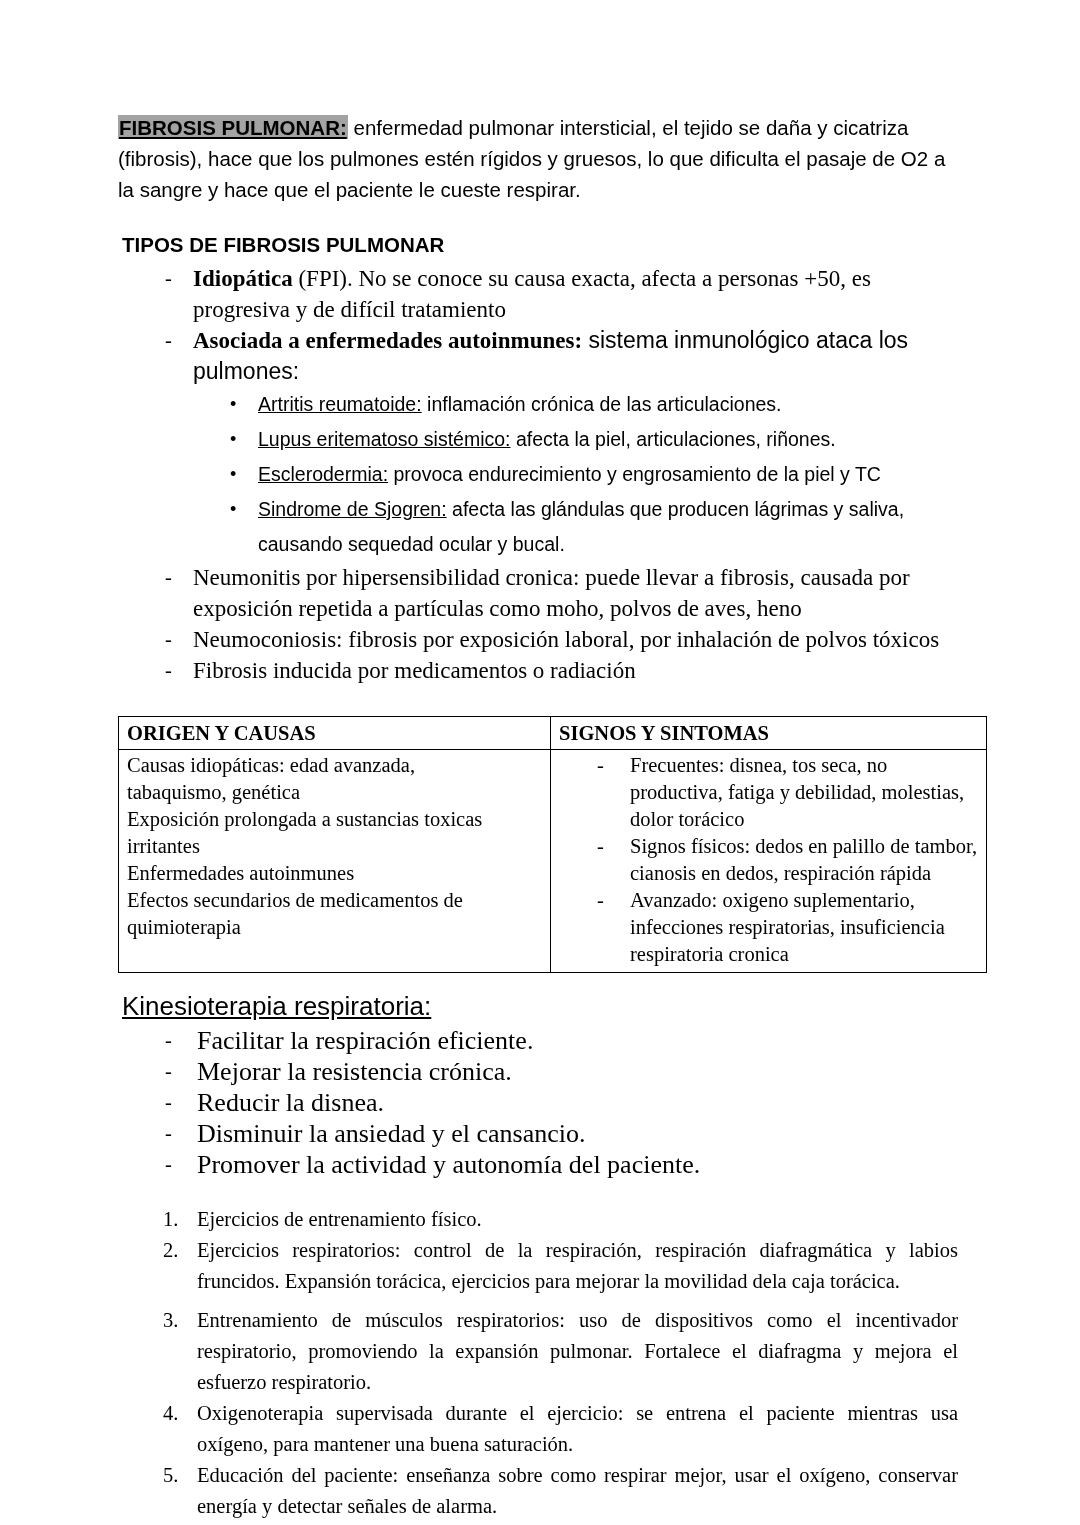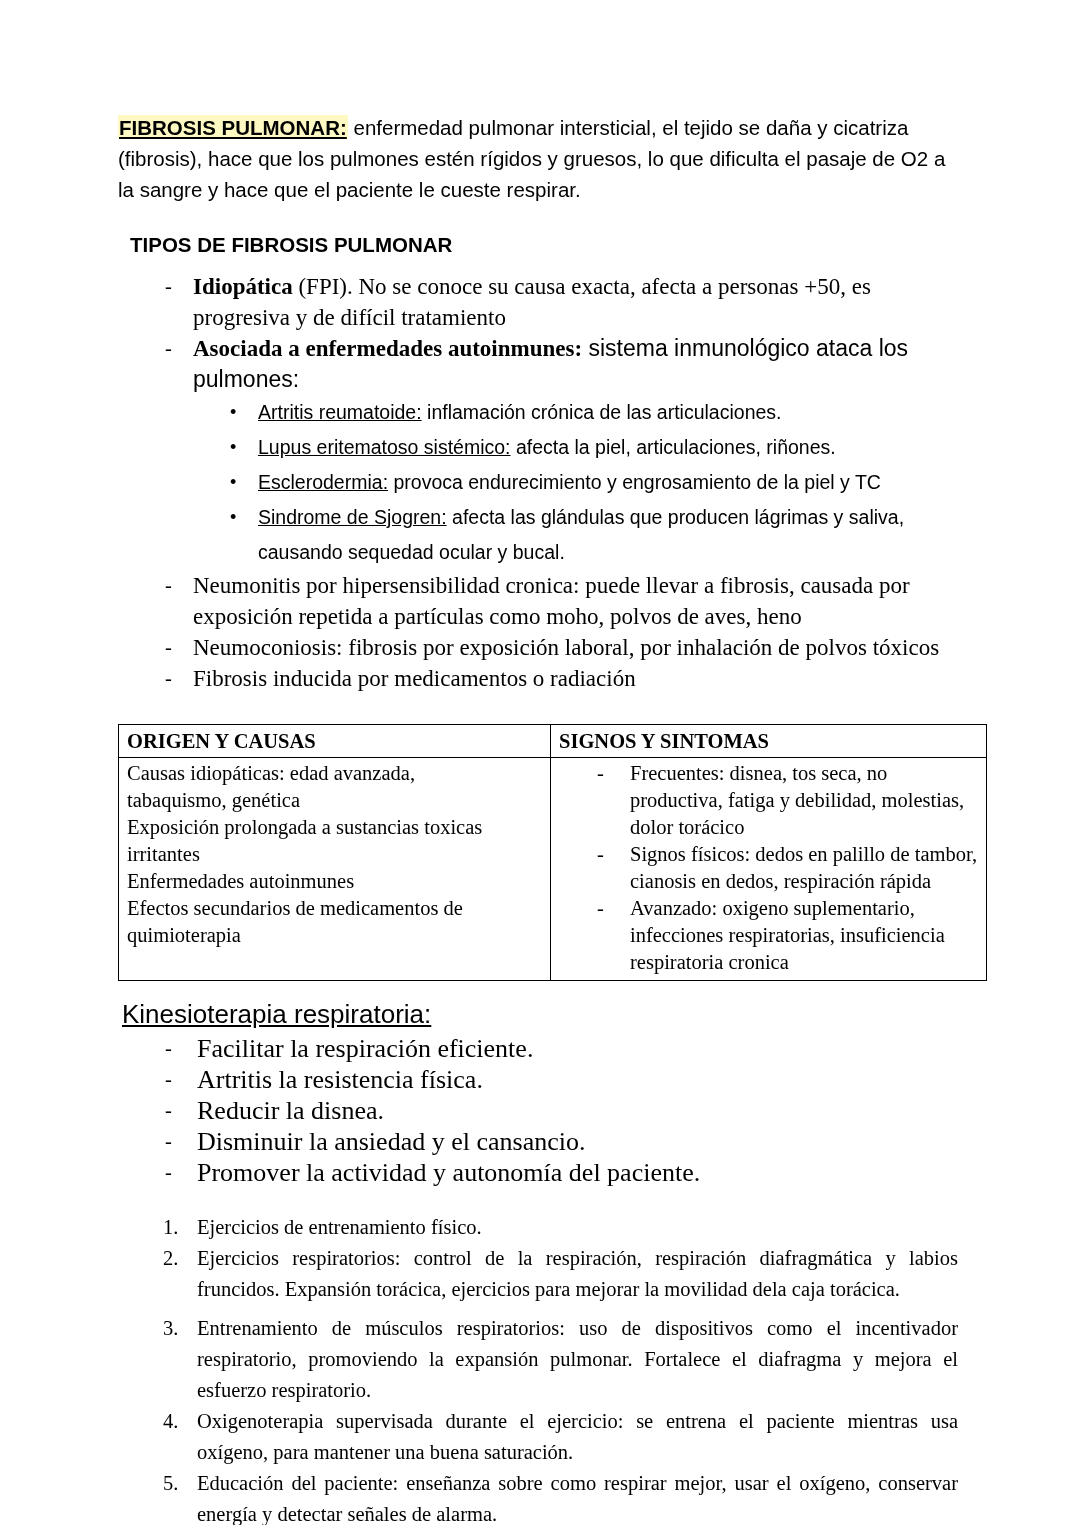--- a/index.html
+++ b/index.html
@@ -37,33 +37,33 @@
 
   
   .intro {
     font-family: "Liberation Sans", "DejaVu Sans", sans-serif;
     font-size: 20.5px;
     line-height: 31px;
     margin: 0 0 26px 0;
     width: 832px;
   }
   .hl {
-    background: #fef9c3;
+    background: #a3a3a3;
     font-weight: bold;
     text-decoration: underline;
     padding: 1px 1px 0 1px;
   }
 
   
   .h-sans {
     font-family: "Liberation Sans", "DejaVu Sans", sans-serif;
     font-weight: bold;
     font-size: 20.5px;
     line-height: 28px;
-    margin: 12px;
+    margin: 4px;
   }
   .sub-underline {
     font-family: "Liberation Sans", "DejaVu Sans", sans-serif;
     font-size: 26px;
     line-height: 30px;
     margin: 4px;
   }
 
   
   .row {
@@ -273,21 +273,21 @@
     <div class="gap-14"></div>
     <div class="sub-underline"><span class="u">Kinesioterapia respiratoria:</span></div>
 
     <div class="lvl-t">
       <div class="row">
         <span class="marker">-</span>
         <span class="txt">Facilitar la respiración eficiente.</span>
       </div>
       <div class="row">
         <span class="marker">-</span>
-        <span class="txt">Artritis la resistencia física.</span>
+        <span class="txt">Mejorar la resistencia crónica.</span>
       </div>
       <div class="row">
         <span class="marker">-</span>
         <span class="txt">Reducir la disnea.</span>
       </div>
       <div class="row">
         <span class="marker">-</span>
         <span class="txt">Disminuir la ansiedad y el cansancio.</span>
       </div>
       <div class="row">

